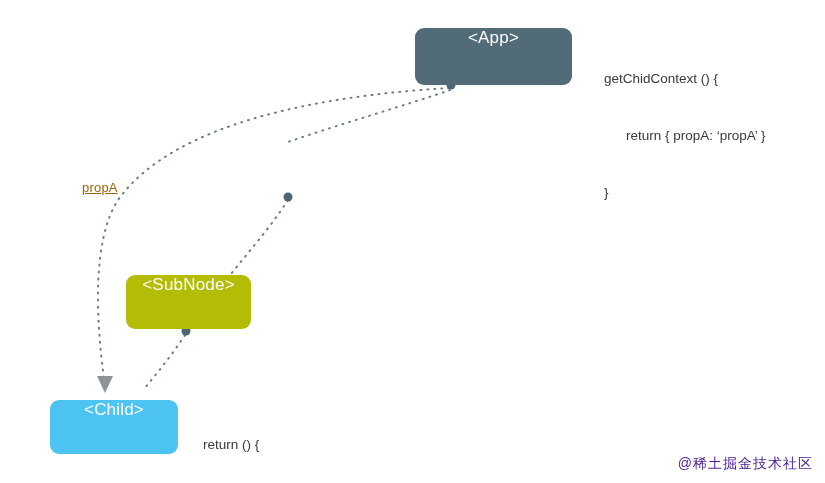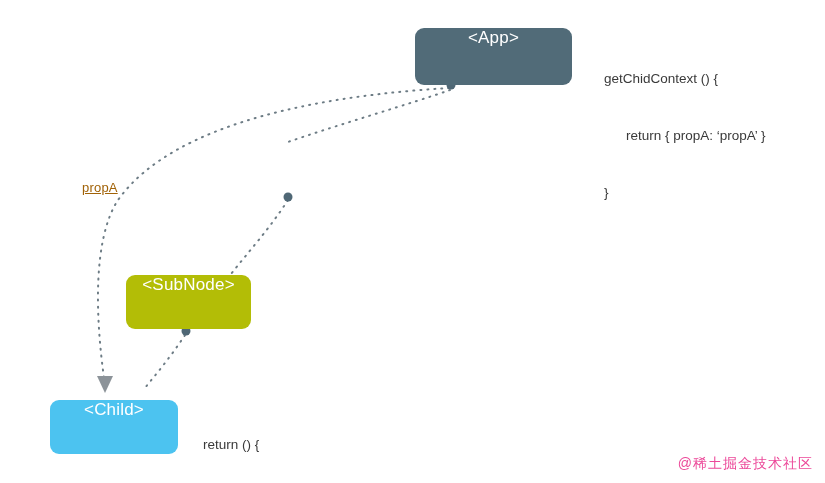--- a/index.html
+++ b/index.html
@@ -48,21 +48,21 @@
   }
   .edge-label {
     position: absolute;
     color: #a16207;
     font-size: 13px;
     letter-spacing: 0.2px;
     text-decoration: underline;
   }
   .watermark {
     position: absolute;
-    color: #ec4899;
+    color: #4c1d95;
     font-size: 14px;
     letter-spacing: 1px;
     white-space: nowrap;
     margin-top: 36px;
   }
 </style>
 </head>
 <body>
 
 <div id="canvas">

